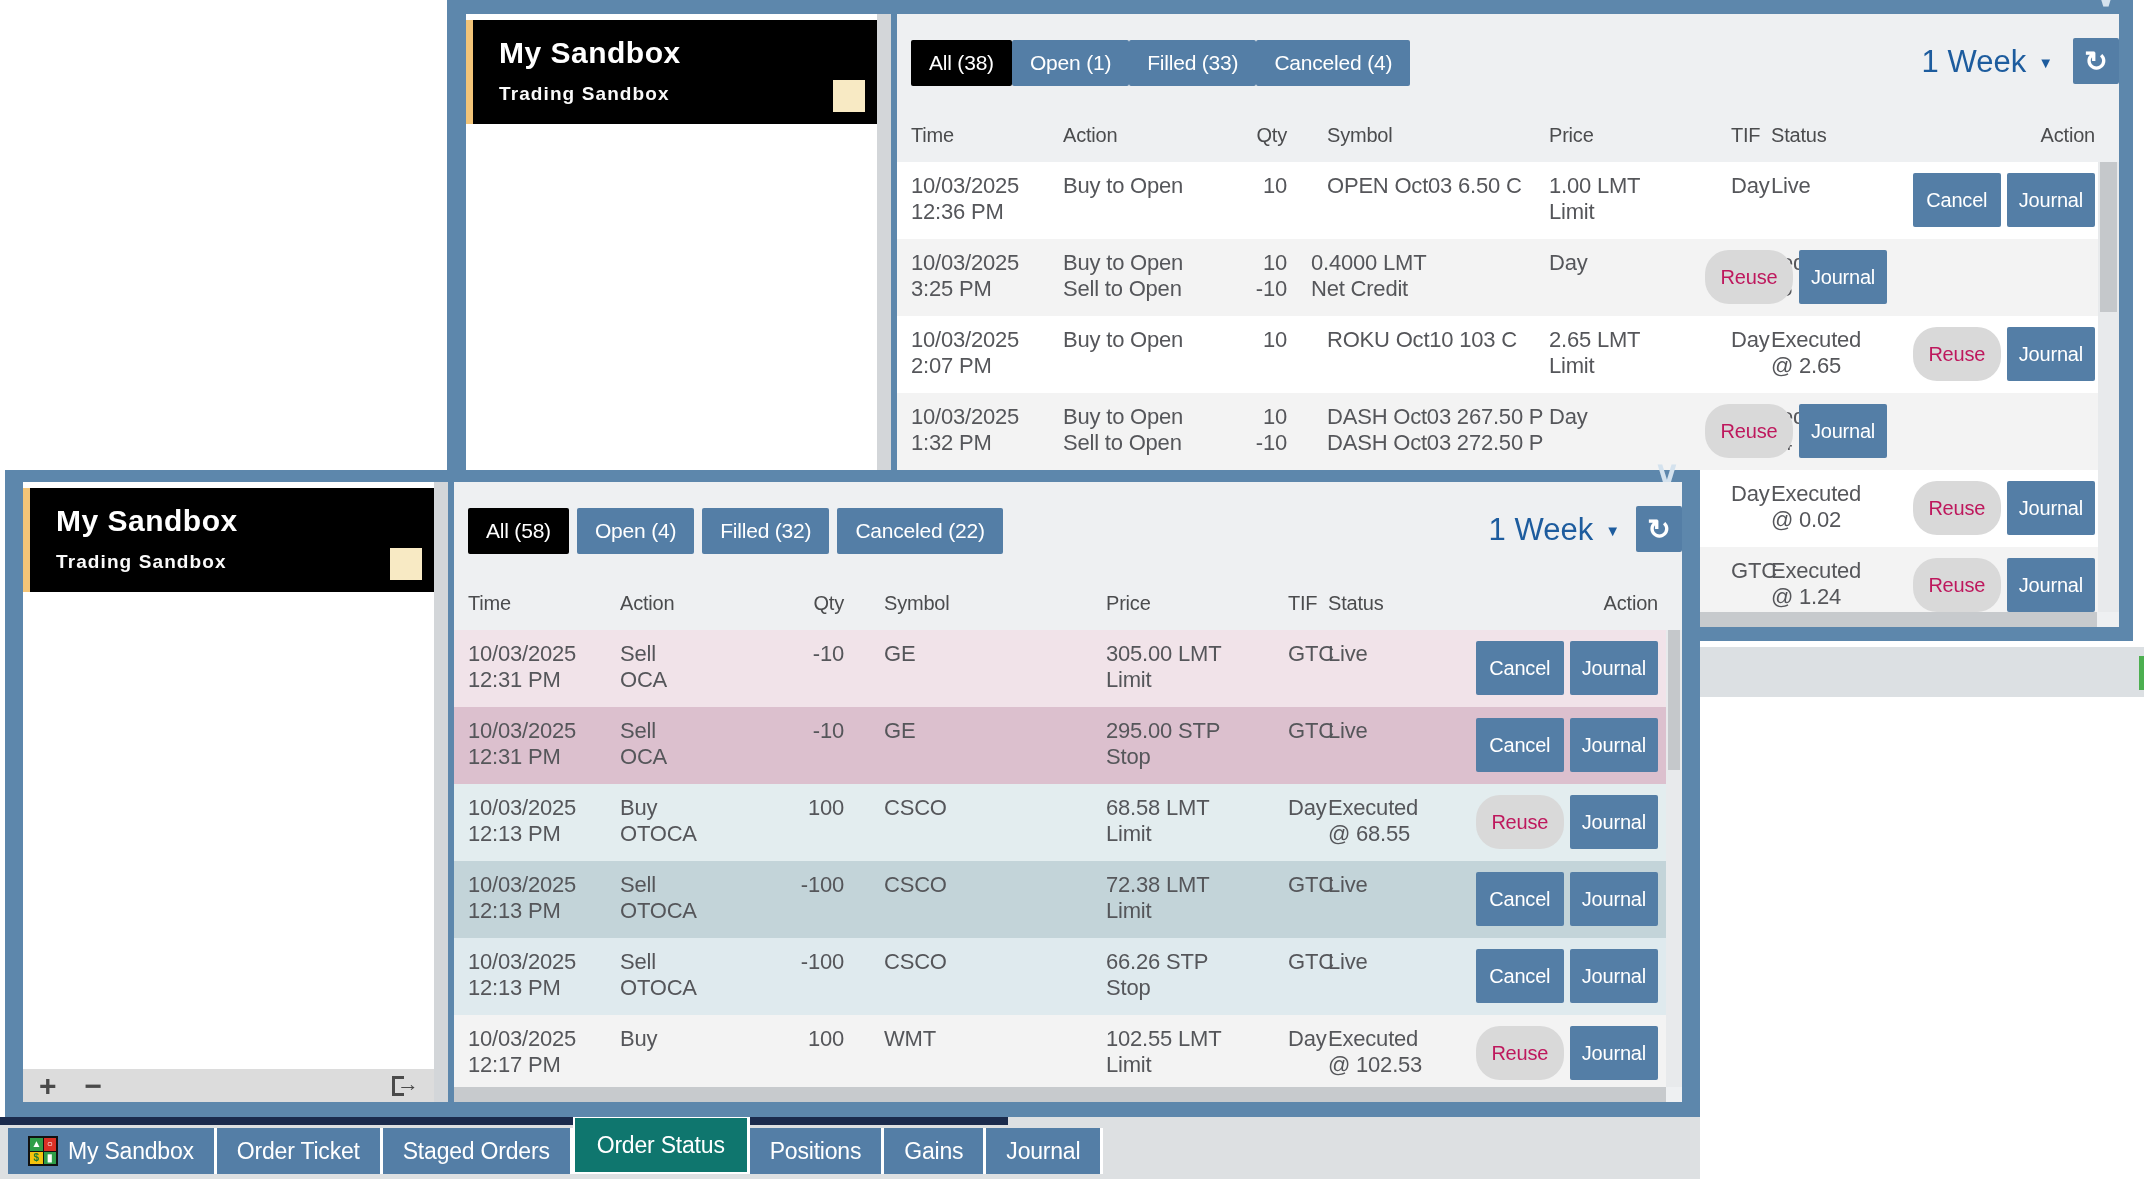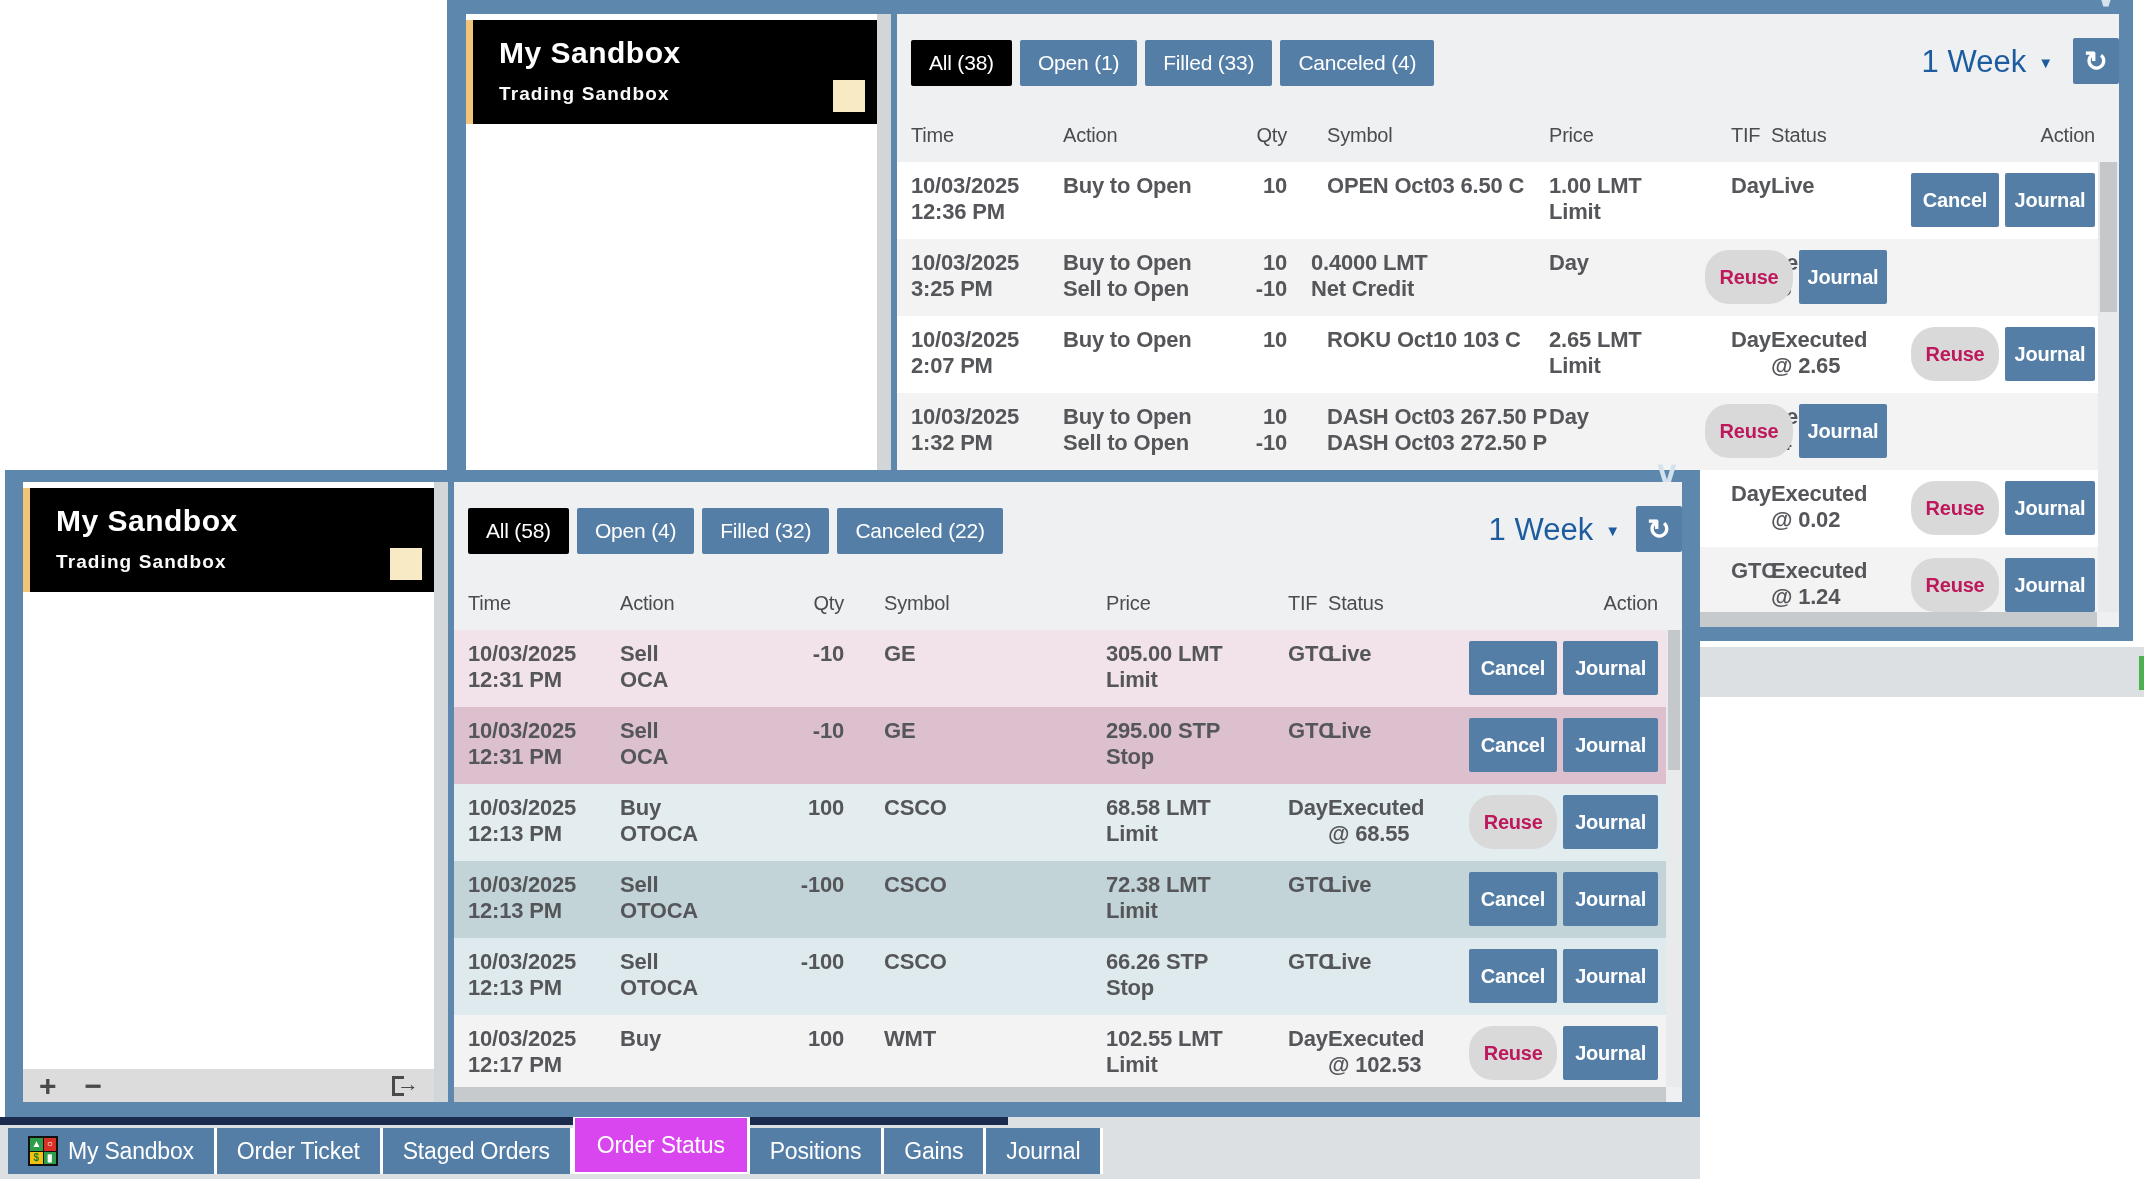--- a/index.html
+++ b/index.html
@@ -31,21 +31,21 @@
   .fbtn{height:46px;padding:0 18px;display:flex;align-items:center;background:var(--btnblue);color:#fff;font-size:21px;border-radius:2px;cursor:pointer;letter-spacing:-.2px;}
   .fbtn.active{background:#000;}
   .period-wrap{position:absolute;right:66px;top:30px;display:flex;align-items:center;gap:12px;cursor:pointer;}
   .period-label{color:var(--linkblue);font-size:31px;}
   .period-caret{color:var(--linkblue);font-size:15px;}
   .refresh-btn{position:absolute;right:0;top:24px;width:46px;height:46px;background:var(--btnblue);color:#fff;display:flex;align-items:center;justify-content:center;font-size:28px;font-weight:bold;border-radius:2px;cursor:pointer;}
   .tgrid{display:grid;grid-template-columns:152px 172px 52px 238px 182px 56px 148px minmax(0,1fr);padding-left:14px;}
   .thead{height:52px;flex:0 0 auto;}
   .thead .cell{font-size:20px;color:#4b4c4e;padding-top:14px;letter-spacing:-.2px;}
   .rows{flex:1;overflow:hidden;background:#fff;}
-  .trow{min-height:77px;font-weight:bold;}
+  .trow{min-height:77px;}
   .cell{min-width:0;white-space:nowrap;}
   .trow .cell{font-size:22px;color:#55565a;line-height:26px;padding-top:11px;letter-spacing:-.2px;}
   .cell.c-qty{text-align:right;}
   .cell.c-sym{padding-left:40px;}
   .cell.c-price{padding-left:24px;}
   .cell.c-tif{padding-left:24px;}
   .cell.c-status{padding-left:8px;}
   .cell.c-act{display:flex;justify-content:flex-end;align-items:flex-start;gap:6px;padding:11px 24px 0 0;}
   .thead .cell.c-act{display:block;text-align:right;padding:14px 24px 0 0;}
   .rbtn{height:54px;min-width:88px;padding:0 12px;display:flex;align-items:center;justify-content:center;font-size:20px;border-radius:2px;cursor:pointer;letter-spacing:-.2px;}
@@ -54,21 +54,21 @@
   .hscroll{height:15px;flex:0 0 auto;background:#c7cacd;}
   .vscroll{position:absolute;right:0;top:148px;bottom:15px;width:21px;background:#e8eaec;}
   .vscroll .thumb{position:absolute;top:0;left:2px;right:2px;height:150px;background:#c5c8cb;}
   .win-chevron{position:absolute;color:#d4e2ee;font-size:36px;font-weight:bold;line-height:20px;cursor:pointer;}
 
   
   #taskbar{position:absolute;left:0;top:1117px;width:1700px;height:62px;background:var(--taskbg);}
   #taskbar-navy{position:absolute;left:0;top:0;width:1008px;height:8px;background:var(--navy);}
   #tabs{position:absolute;left:8px;top:11px;display:flex;align-items:flex-end;height:46px;}
   .tab{height:46px;background:var(--btnblue);color:#fff;font-size:23px;display:flex;align-items:center;padding:0 20px;border-right:3px solid #fff;cursor:pointer;letter-spacing:-.2px;gap:10px;}
-  .tab.active{background:#d946ef;border:2px solid #fff;border-right:3px solid #fff;height:58px;margin-top:-6px;padding:0 22px;}
+  .tab.active{background:#0f766e;border:2px solid #fff;border-right:3px solid #fff;height:58px;margin-top:-6px;padding:0 22px;}
   .app-icon{width:30px;height:30px;display:grid;grid-template-columns:1fr 1fr;grid-template-rows:1fr 1fr;border:2px solid #111;background:#111;gap:1px;flex:0 0 auto;}
   .app-icon span{display:flex;align-items:center;justify-content:center;font-size:10px;font-weight:bold;line-height:10px;}
 
   
   .navy-frag{position:absolute;top:0;height:9px;background:var(--navy);}
   #gray-band{position:absolute;left:1690px;top:647px;width:454px;height:50px;background:#dce0e3;}
   #green-sliver{position:absolute;left:2139px;top:656px;width:5px;height:34px;background:#4caf50;}
 </style>
 </head>
 <body>
@@ -92,21 +92,21 @@
             <div class="panel-subtitle">Trading Sandbox</div>
             <div class="cream-square"></div>
           </div>
         </div>
         <div class="panel-body"></div>
       </div>
       <div class="panel-scroll"></div>
       <div class="panel-divider"></div>
       <div class="table-panel">
         <div class="filter-bar">
-          <div class="filters" style="display:flex;gap:8px;">
+          <div class="filters" style="display:flex;">
               <div class="fbtn active">All (38)</div>
               <div class="fbtn">Open (1)</div>
               <div class="fbtn">Filled (33)</div>
               <div class="fbtn">Canceled (4)</div>
             </div>
           <div class="period-wrap">
             <span class="period-label">1 Week</span>
             <span class="period-caret">▼</span>
           </div>
           <div class="refresh-btn">

